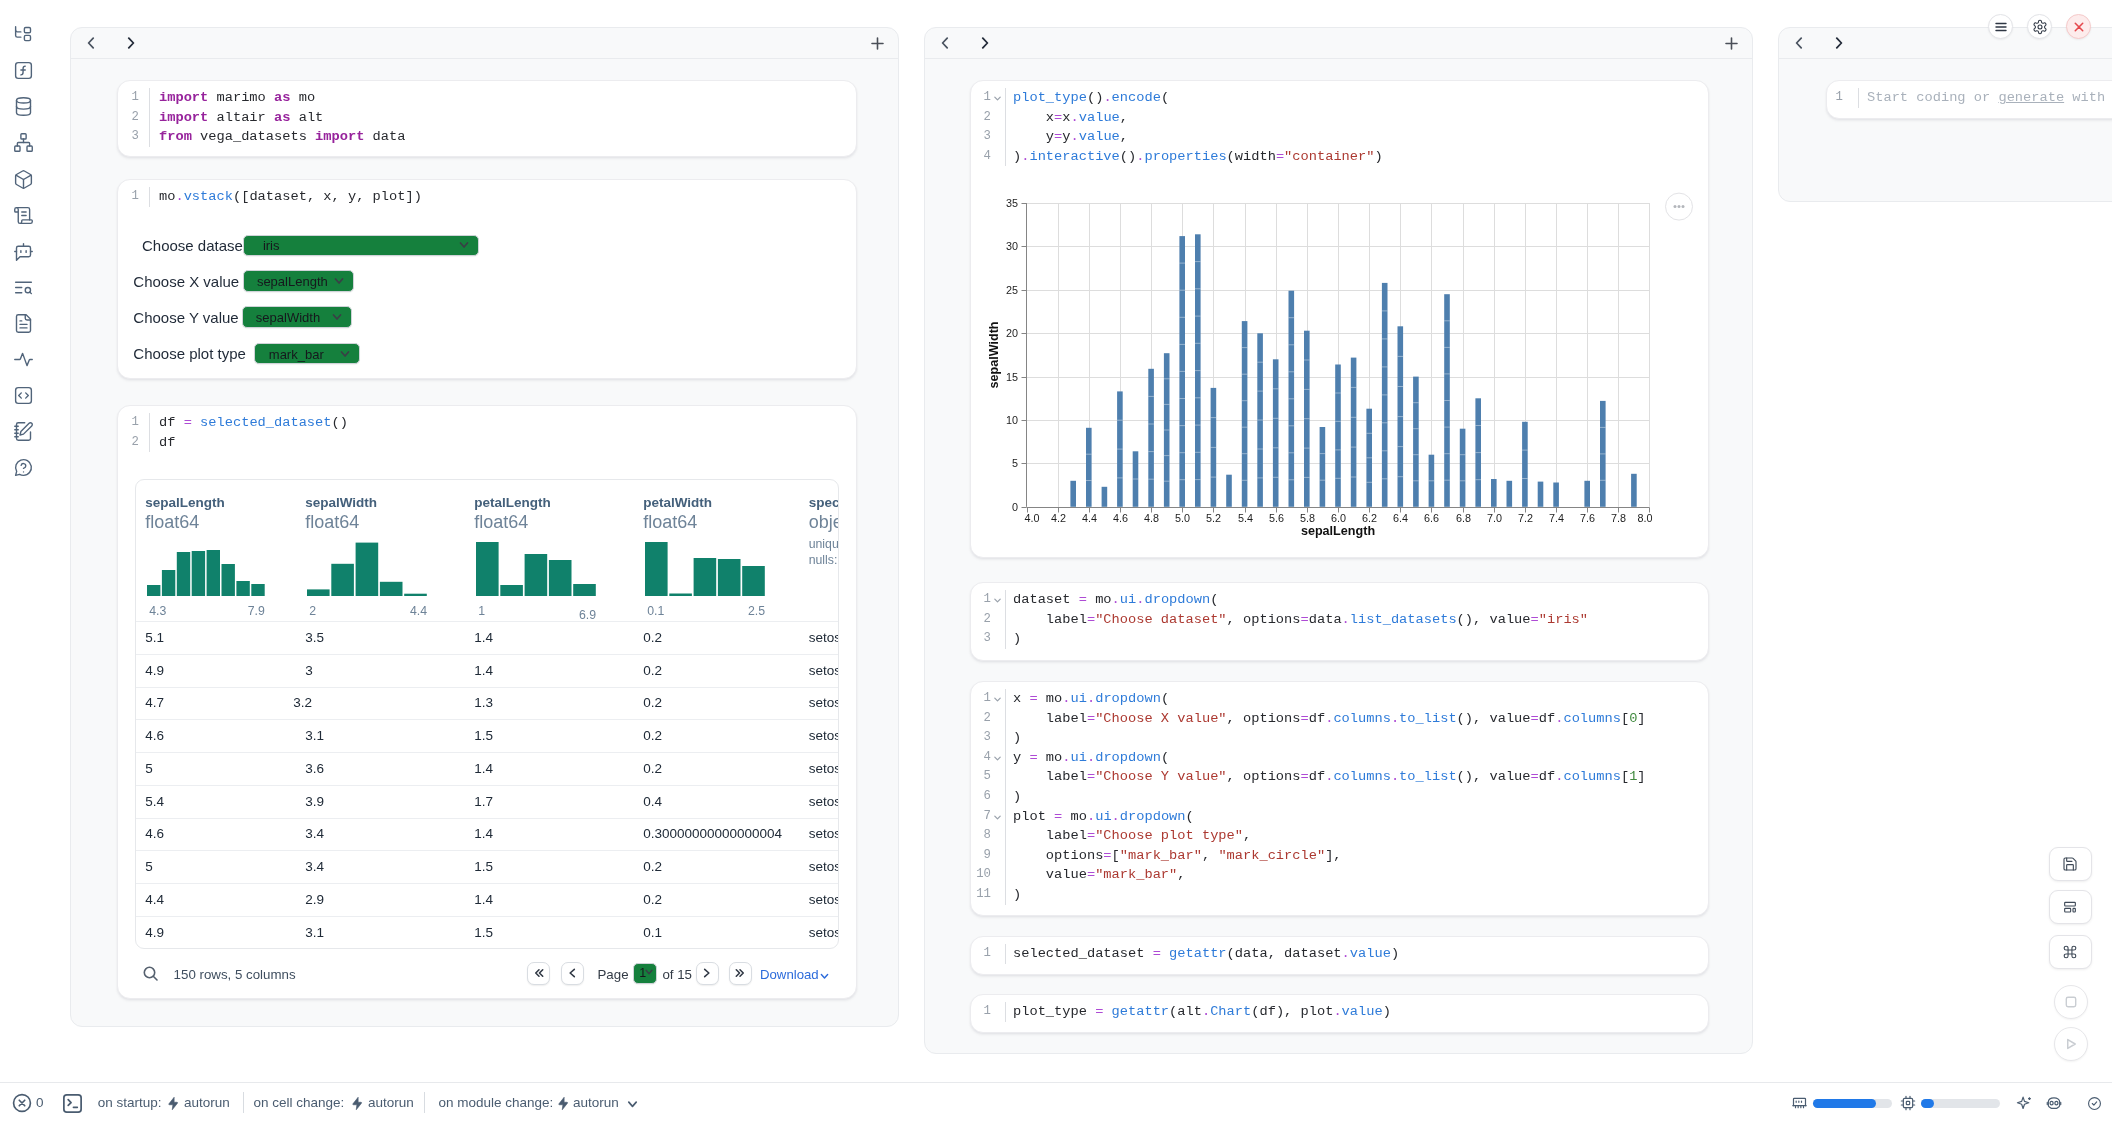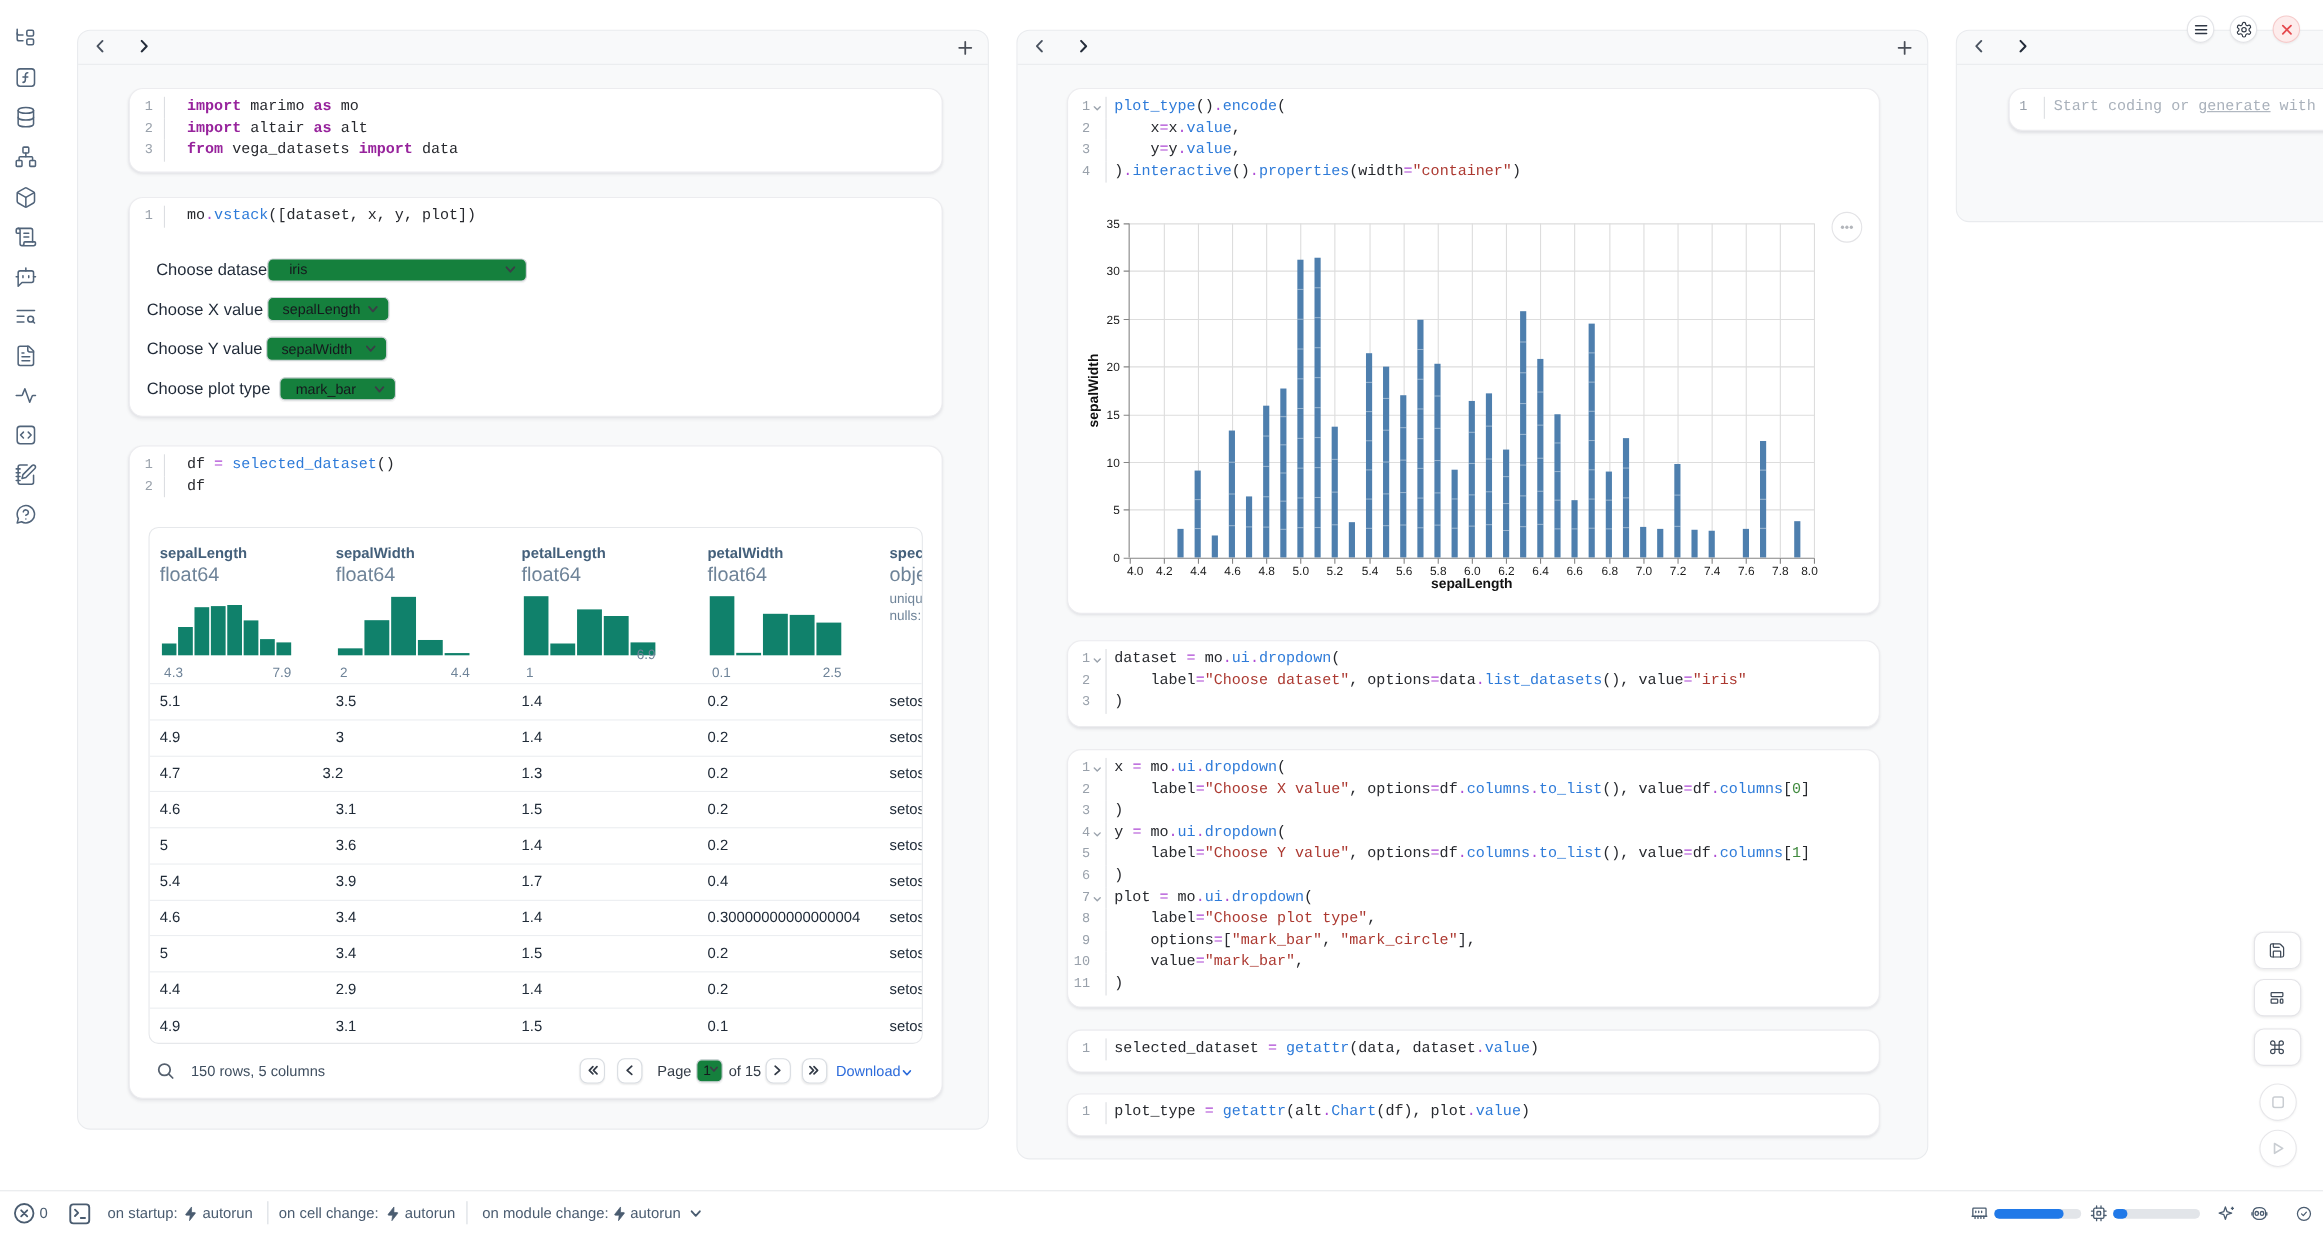--- a/index.html
+++ b/index.html
@@ -7,21 +7,21 @@
 .colhead{position:absolute;left:0;right:0;top:0;height:31px;border-bottom:1px solid #e9ebee;}
 .hbtn{position:absolute;top:7px;width:16px;height:16px;color:#3d4653}
 .cell{position:absolute;background:#fff;border:1px solid #ececef;border-radius:13px;
  box-shadow:0 2px 3px rgba(15,20,40,.05),0 1px 2px rgba(15,20,40,.04);}
 .code{padding:7px 0 9px;font-family:"Liberation Mono",monospace;font-size:13.7px;line-height:19.6px;color:#27292e;}
 .cl{display:flex;white-space:pre;}
 .g1{text-align:right;color:#99a1ab;font-size:12.3px;flex:none;}
 .g2{flex:none;position:relative;color:#9aa2ac;font-size:9px;}
 .g2 svg{position:absolute;left:2px;top:6px}
 .src{border-left:1px solid #dcdee2;flex:none;}
-.c1g .g1{width:21px}.c1g .g2{width:10px}.c1g .src{padding-left:20px}
+.c1g .g1{width:21px}.c1g .g2{width:10px}.c1g .src{padding-left:9px}
 .c2g .g1{width:20px}.c2g .g2{width:14px}.c2g .src{padding-left:7px}
 .c3g .g1{width:16px}.c3g .g2{width:15px}.c3g .src{padding-left:8px}
 .k{color:#97239c;font-weight:bold}
 .b{color:#2e7bd9}
 .o{color:#ae4bd5}
 .s{color:#ac3931}
 .gg{color:#418a3f}
 .ph{color:#a9b1bb}
 .abs{position:absolute}
 .lbl{position:absolute;font-size:15px;color:#1f2937;white-space:nowrap}
@@ -237,21 +237,21 @@
       <span class="th" style="left:338px;top:15px">petalLength</span>
       <span class="tt" style="left:338px;top:32.5px">float64</span>
       <svg class="abs" style="left:340px;top:61.5px" width="125" height="55">
         <rect x="0.0" y="1.0" width="22.6" height="54.0" fill="#10816b"></rect>
         <rect x="24.3" y="44.0" width="22.6" height="11.0" fill="#10816b"></rect>
         <rect x="48.6" y="13.0" width="22.6" height="42.0" fill="#10816b"></rect>
         <rect x="72.9" y="19.0" width="22.6" height="36.0" fill="#10816b"></rect>
         <rect x="97.2" y="43.0" width="22.6" height="12.0" fill="#10816b"></rect>
       </svg>
       <span class="mm" style="left:342px;top:124px">1</span>
-      <span class="mm" style="left:435.8px;top:108px;width:24px;text-align:right">6.9</span>
+      <span class="mm" style="left:435.8px;top:128px;width:24px;text-align:right">6.9</span>
       <span class="th" style="left:507px;top:15px">petalWidth</span>
       <span class="tt" style="left:507px;top:32.5px">float64</span>
       <svg class="abs" style="left:509px;top:61.5px" width="125" height="55">
         <rect x="0.0" y="1.0" width="22.6" height="54.0" fill="#10816b"></rect>
         <rect x="24.3" y="52.5" width="22.6" height="2.5" fill="#10816b"></rect>
         <rect x="48.6" y="17.0" width="22.6" height="38.0" fill="#10816b"></rect>
         <rect x="72.9" y="18.0" width="22.6" height="37.0" fill="#10816b"></rect>
         <rect x="97.2" y="25.0" width="22.6" height="30.0" fill="#10816b"></rect>
       </svg>
       <span class="mm" style="left:511px;top:124px">0.1</span>

